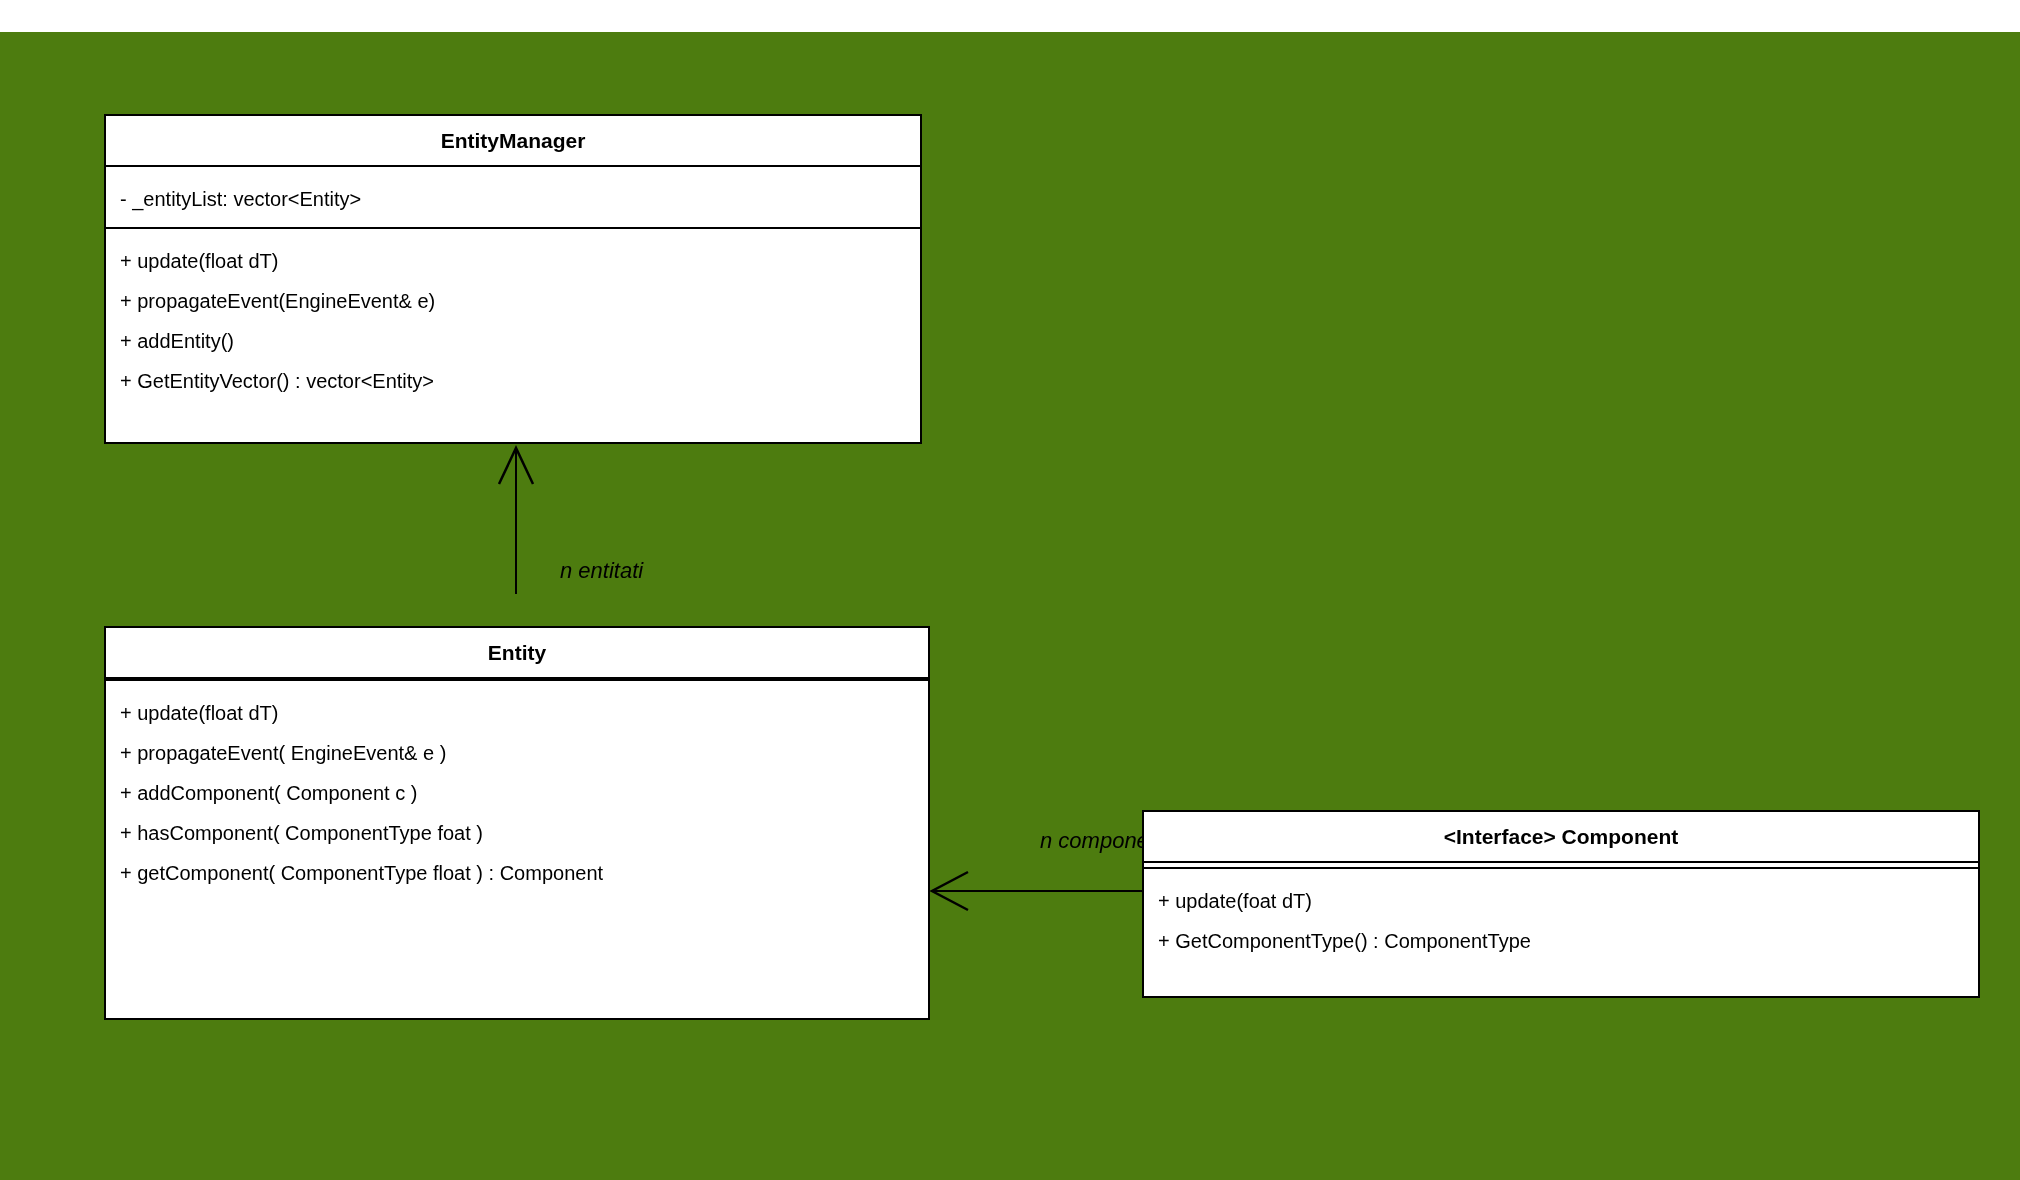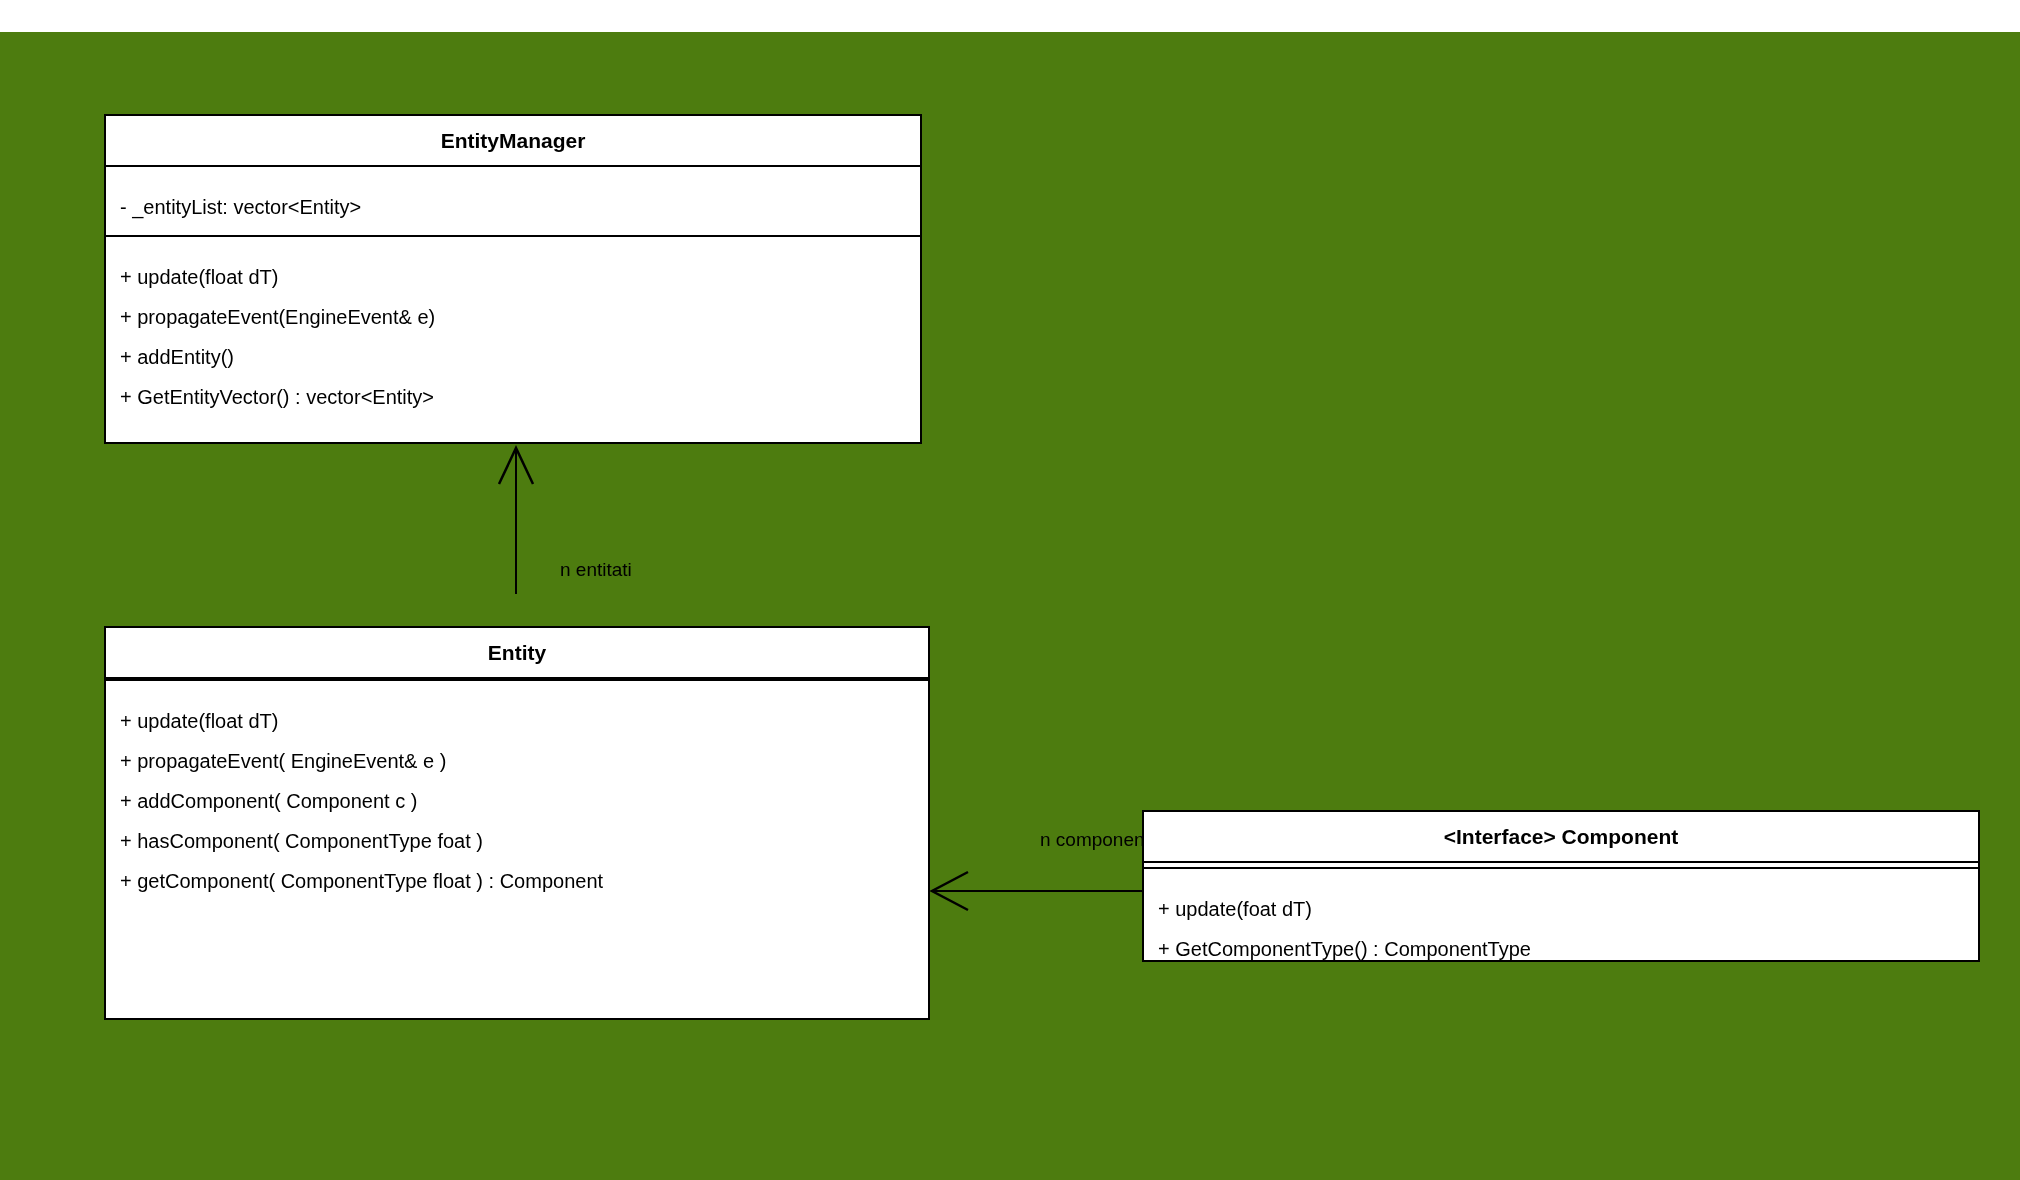--- a/index.html
+++ b/index.html
@@ -44,21 +44,21 @@
     line-height: 0;
   }
   .sep-double {
     border-top: 2px solid #000000;
     border-bottom: 2px solid #000000;
     height: 4px;
     font-size: 0;
     line-height: 0;
   }
   .uml-section {
-    padding: 20px 0 8px 0;
+    padding: 12px 0 8px 0;
   }
   .uml-row {
     font-size: 20px;
     line-height: 1;
     padding: 10px 0 10px 14px;
     white-space: nowrap;
     color: #000000;
   }
 
   
@@ -67,24 +67,25 @@
     width: 0;
     border-left: 2px solid #000000;
   }
   .line-h {
     position: absolute;
     height: 0;
     border-top: 2px solid #000000;
   }
   .edge-label {
     position: absolute;
-    font-size: 19px;
+    font-size: 22px;
     line-height: 1;
     white-space: nowrap;
     color: #000000;
+    font-style: italic;
   }
   .diamond {
     position: absolute;
     width: 0;
     height: 0;
   }
   .arrow-open {
     position: absolute;
   }
 </style>
@@ -134,21 +135,21 @@
   <svg class="arrow-open" style="left:928px; top:838px;" width="44" height="42" viewBox="0 0 44 42">
     <polyline points="40,2 4,21 40,40" fill="none" stroke="#000000" stroke-width="2.5"></polyline>
   </svg>
   <div class="line-h" style="left:932px; top:858px; width:210px;"></div>
 
   <svg class="diamond" style="left:1112px; top:842px;" width="48" height="32" viewBox="0 0 48 32">
     <polygon points="2,16 24,3 46,16 24,29" fill="#000000" stroke="#000000" stroke-width="2"></polygon>
   </svg>
   <div class="edge-label" style="left:1040px; top:798px;">n componente</div>
 
-  <div class="uml-class" id="box-component" style="left:1142px; top:778px; width:838px; height:152px;">
+  <div class="uml-class" id="box-component" style="left:1142px; top:778px; width:838px; height:188px;">
     <div class="uml-title">&lt;Interface&gt; Component</div>
     <div class="sep-double"></div>
     <div class="uml-section">
       <div class="uml-row">+ update(foat dT)</div>
       <div class="uml-row">+ GetComponentType() : ComponentType</div>
     </div>
   </div>
 
 </div>
 

